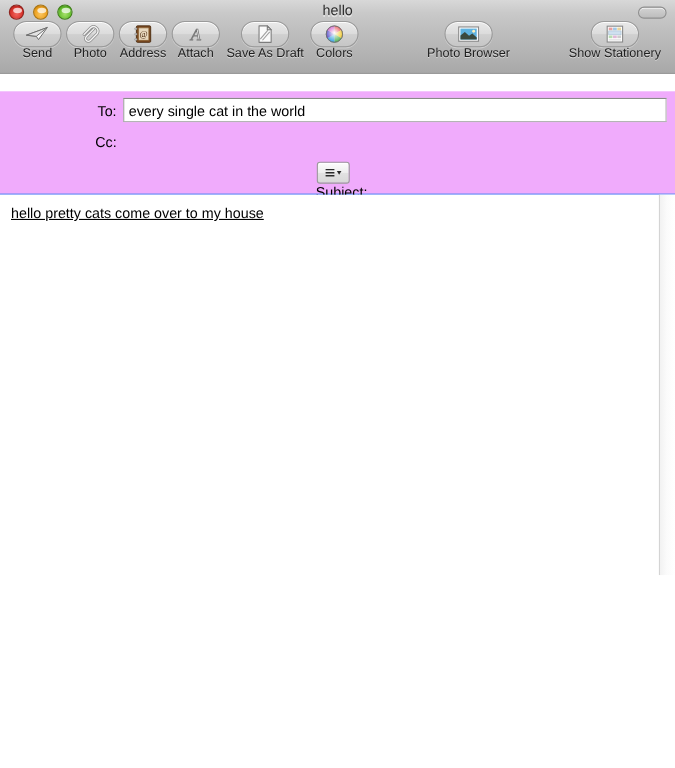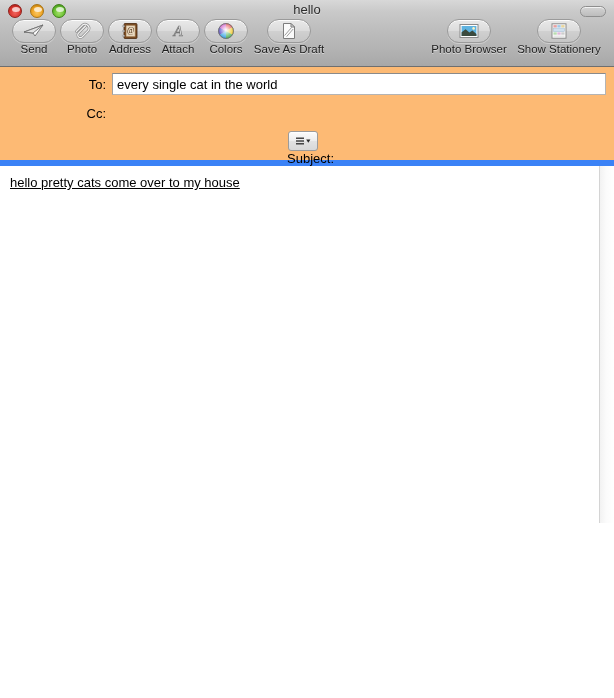--- a/index.html
+++ b/index.html
@@ -107,20 +107,21 @@
   .tb-left {
     display: flex;
     align-items: flex-start;
     margin-left: 10px;
   }
   .tb-right {
     display: flex;
     align-items: flex-start;
     margin-left: auto;
     margin-right: 10px;
+    gap: 43px;
   }
 
   .tb-item {
     width: 48px;
     display: flex;
     flex-direction: column;
     align-items: center;
     cursor: default;
   }
   .tb-item.wide { width: 78px; }
@@ -147,24 +148,25 @@
     margin-top: 0;
     font-size: 11.5px;
     color: #1e1e1e;
     white-space: nowrap;
     text-shadow: 0 1px 0 rgba(255,255,255,0.5);
   }
   .tb-item.disabled .tb-label { color: #8a8a8a; }
 
   
   .headers {
-    background: #fdba74;
-    border-bottom: 6px solid #3b82f6;
+    background: #f0abfc;
+    border-bottom: 1px solid #3b82f6;
     padding: 6px 8px 7px 8px;
     box-sizing: border-box;
+    margin-top: 16px;
   }
   .field-row {
     display: flex;
     align-items: center;
     height: 22px;
     margin-bottom: 7px;
   }
   .field-row:last-child { margin-bottom: 0; flex-direction: column; }
 
   .opts-cell {
@@ -312,20 +314,32 @@
           <div class="tb-label">Address</div>
         </div>
 
         <div class="tb-item">
           <div class="tb-btn">
             <svg width="20" height="18" viewBox="0 0 20 18">
               <text x="10" y="14" font-family="'Liberation Serif', serif" font-size="15" font-style="italic" fill="#f7f7f7" stroke="#767676" stroke-width="0.7" text-anchor="middle">A</text>
             </svg>
           </div>
           <div class="tb-label">Attach</div>
+        </div>
+
+        <div class="tb-item wide">
+          <div class="tb-btn">
+            <svg width="18" height="20" viewBox="0 0 18 20">
+              <path d="M3.5 2.5 H11 L14.5 6 V17.5 H3.5 Z" fill="#fafafa" stroke="#7d7d7d" stroke-width="1" stroke-linejoin="round"></path>
+              <path d="M11 2.5 V6 H14.5 Z" fill="#dfdfdf" stroke="#7d7d7d" stroke-width="1" stroke-linejoin="round"></path>
+              <path d="M4.6 14.5 L11.6 6.4" stroke="#9e9e9e" stroke-width="1"></path>
+              <path d="M6.6 15.6 L13.2 8" stroke="#9e9e9e" stroke-width="1"></path>
+            </svg>
+          </div>
+          <div class="tb-label">Save As Draft</div>
         </div>
 
         <div class="tb-item">
           <div class="tb-btn">
             <svg width="20" height="20" viewBox="0 0 20 20">
               <defs>
                 <radialGradient id="cw" cx="50%" cy="42%" r="60%">
                   <stop offset="0%" stop-color="#ffffff"></stop>
                   <stop offset="100%" stop-color="#ffffff" stop-opacity="0"></stop>
                 </radialGradient>
@@ -337,32 +351,20 @@
               <path d="M10 10 L10 17.4 A7.4 7.4 0 0 1 3.6 13.7 Z" fill="#2f9ee0"></path>
               <path d="M10 10 L3.6 13.7 A7.4 7.4 0 0 1 3.6 6.3 Z" fill="#4b3fc4"></path>
               <path d="M10 10 L3.6 6.3 A7.4 7.4 0 0 1 10 2.6 Z" fill="#c840c0"></path>
               <circle cx="10" cy="10" r="7.4" fill="url(#cw)"></circle>
               <circle cx="10" cy="10" r="7.4" fill="none" stroke="#6f6f6f" stroke-width="0.8"></circle>
             </svg>
           </div>
           <div class="tb-label">Colors</div>
         </div>
 
-        <div class="tb-item wide">
-          <div class="tb-btn">
-            <svg width="18" height="20" viewBox="0 0 18 20">
-              <path d="M3.5 2.5 H11 L14.5 6 V17.5 H3.5 Z" fill="#fafafa" stroke="#7d7d7d" stroke-width="1" stroke-linejoin="round"></path>
-              <path d="M11 2.5 V6 H14.5 Z" fill="#dfdfdf" stroke="#7d7d7d" stroke-width="1" stroke-linejoin="round"></path>
-              <path d="M4.6 14.5 L11.6 6.4" stroke="#9e9e9e" stroke-width="1"></path>
-              <path d="M6.6 15.6 L13.2 8" stroke="#9e9e9e" stroke-width="1"></path>
-            </svg>
-          </div>
-          <div class="tb-label">Save As Draft</div>
-        </div>
-
       </div>
 
       <div class="tb-right">
 
         <div class="tb-item wider">
           <div class="tb-btn">
             <svg width="24" height="18" viewBox="0 0 24 18">
               <rect x="3" y="2.5" width="18" height="13" fill="#ffffff" stroke="#8a8a8a" stroke-width="1"></rect>
               <rect x="4.6" y="4" width="14.8" height="10" fill="#5fb3e0"></rect>
               <path d="M4.6 14 V10.2 L8.6 7.2 L12.4 10.4 L15.4 8.4 L19.4 12 V14 Z" fill="#3a4a3e"></path>

